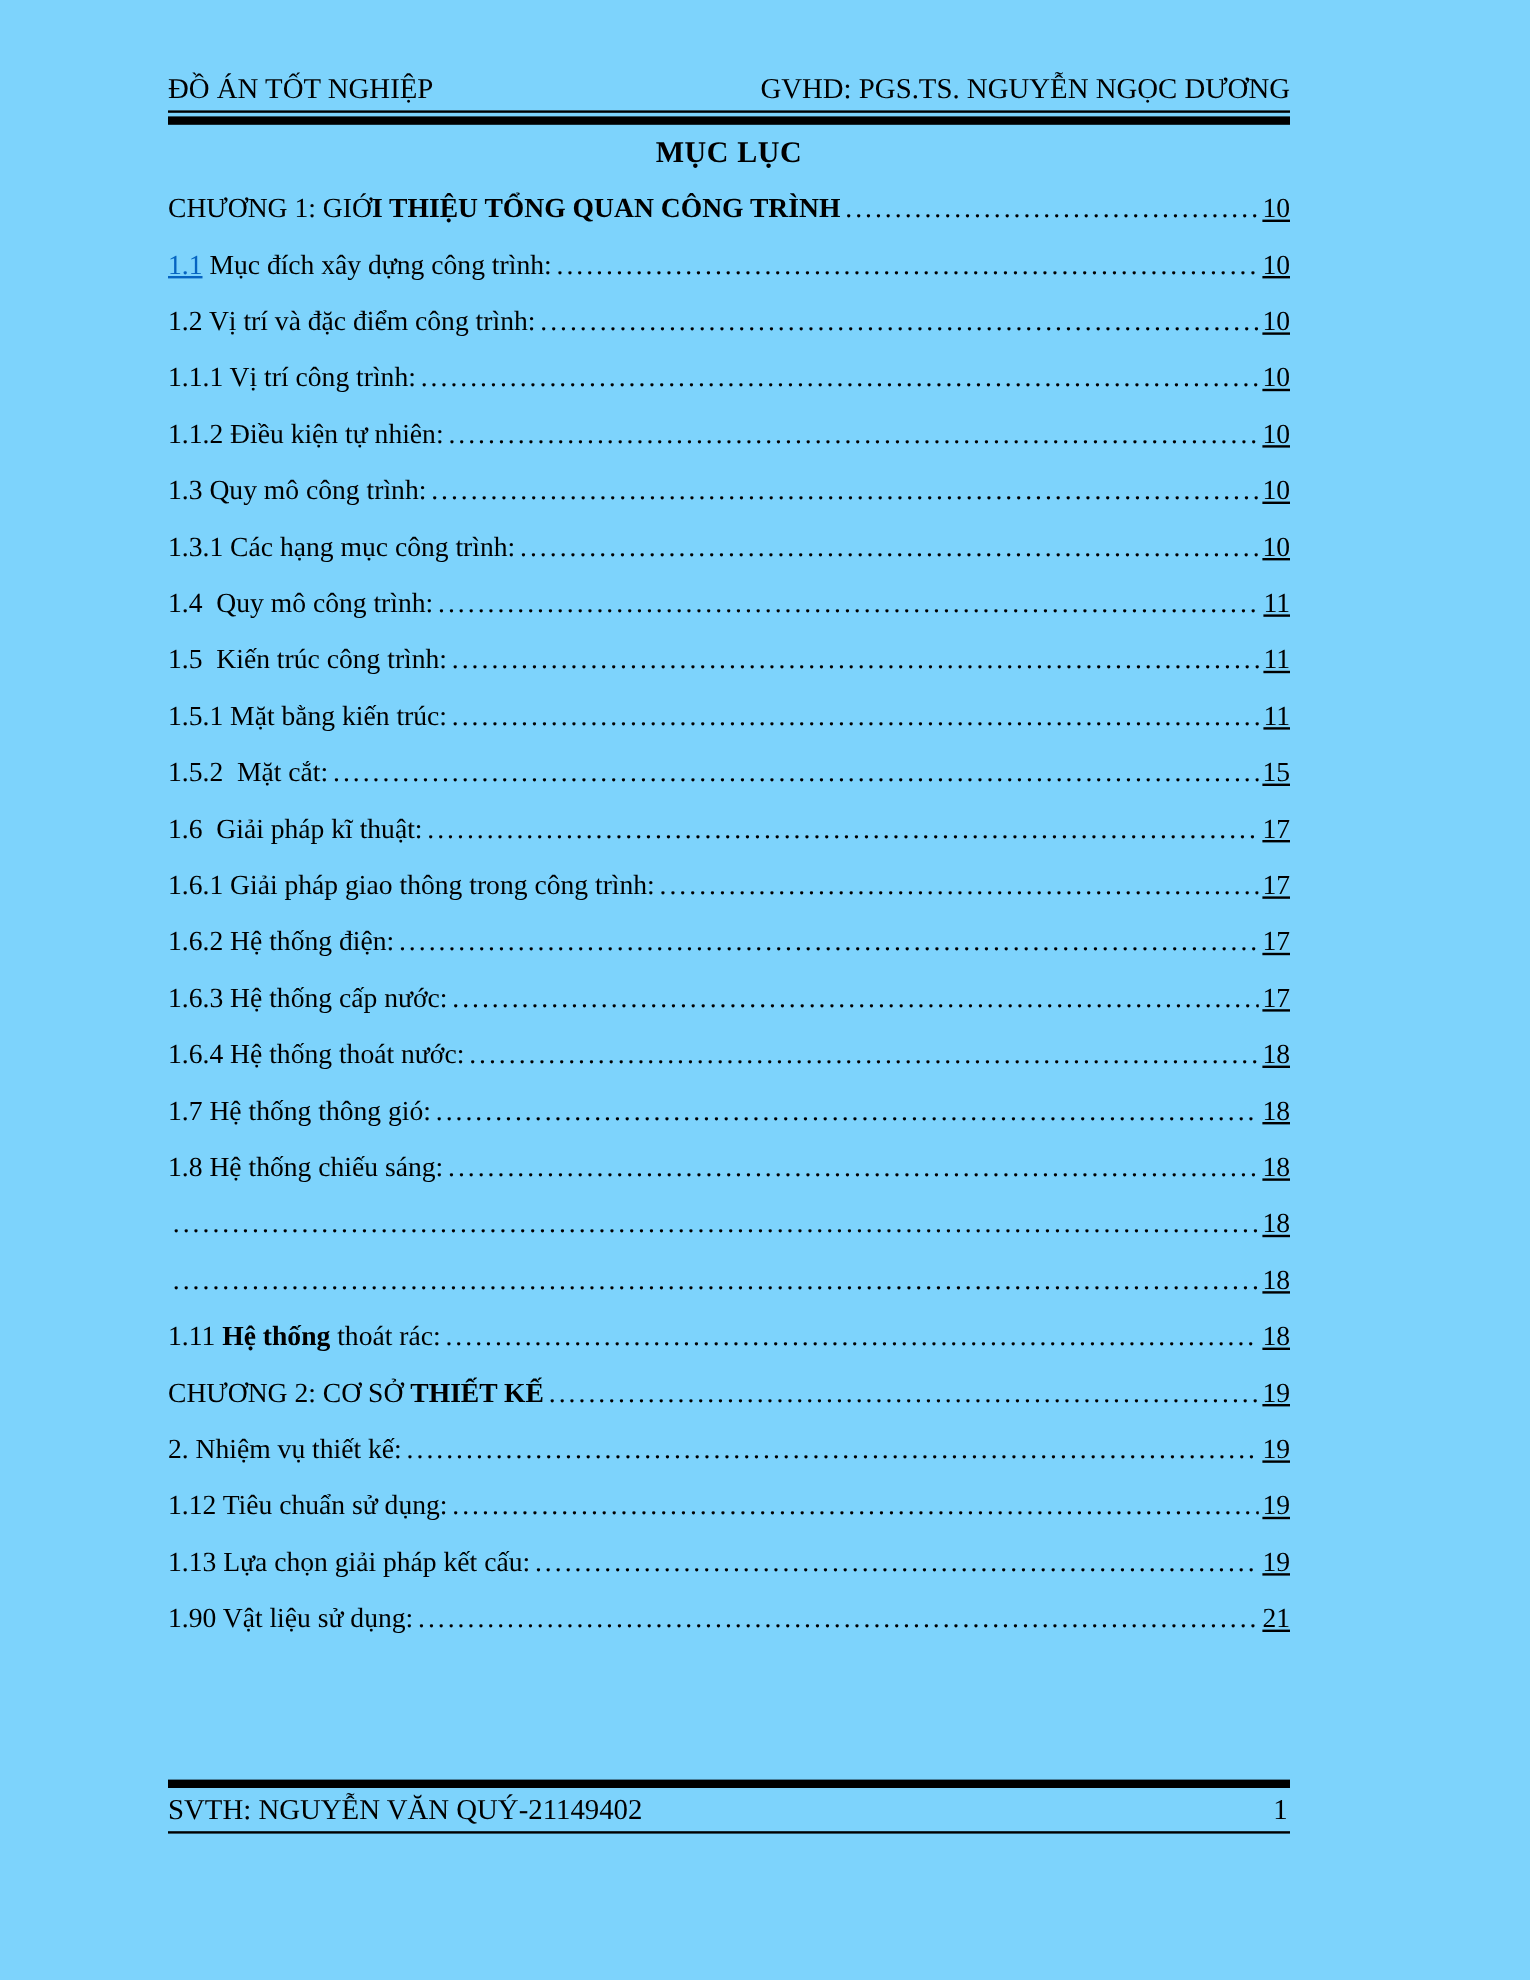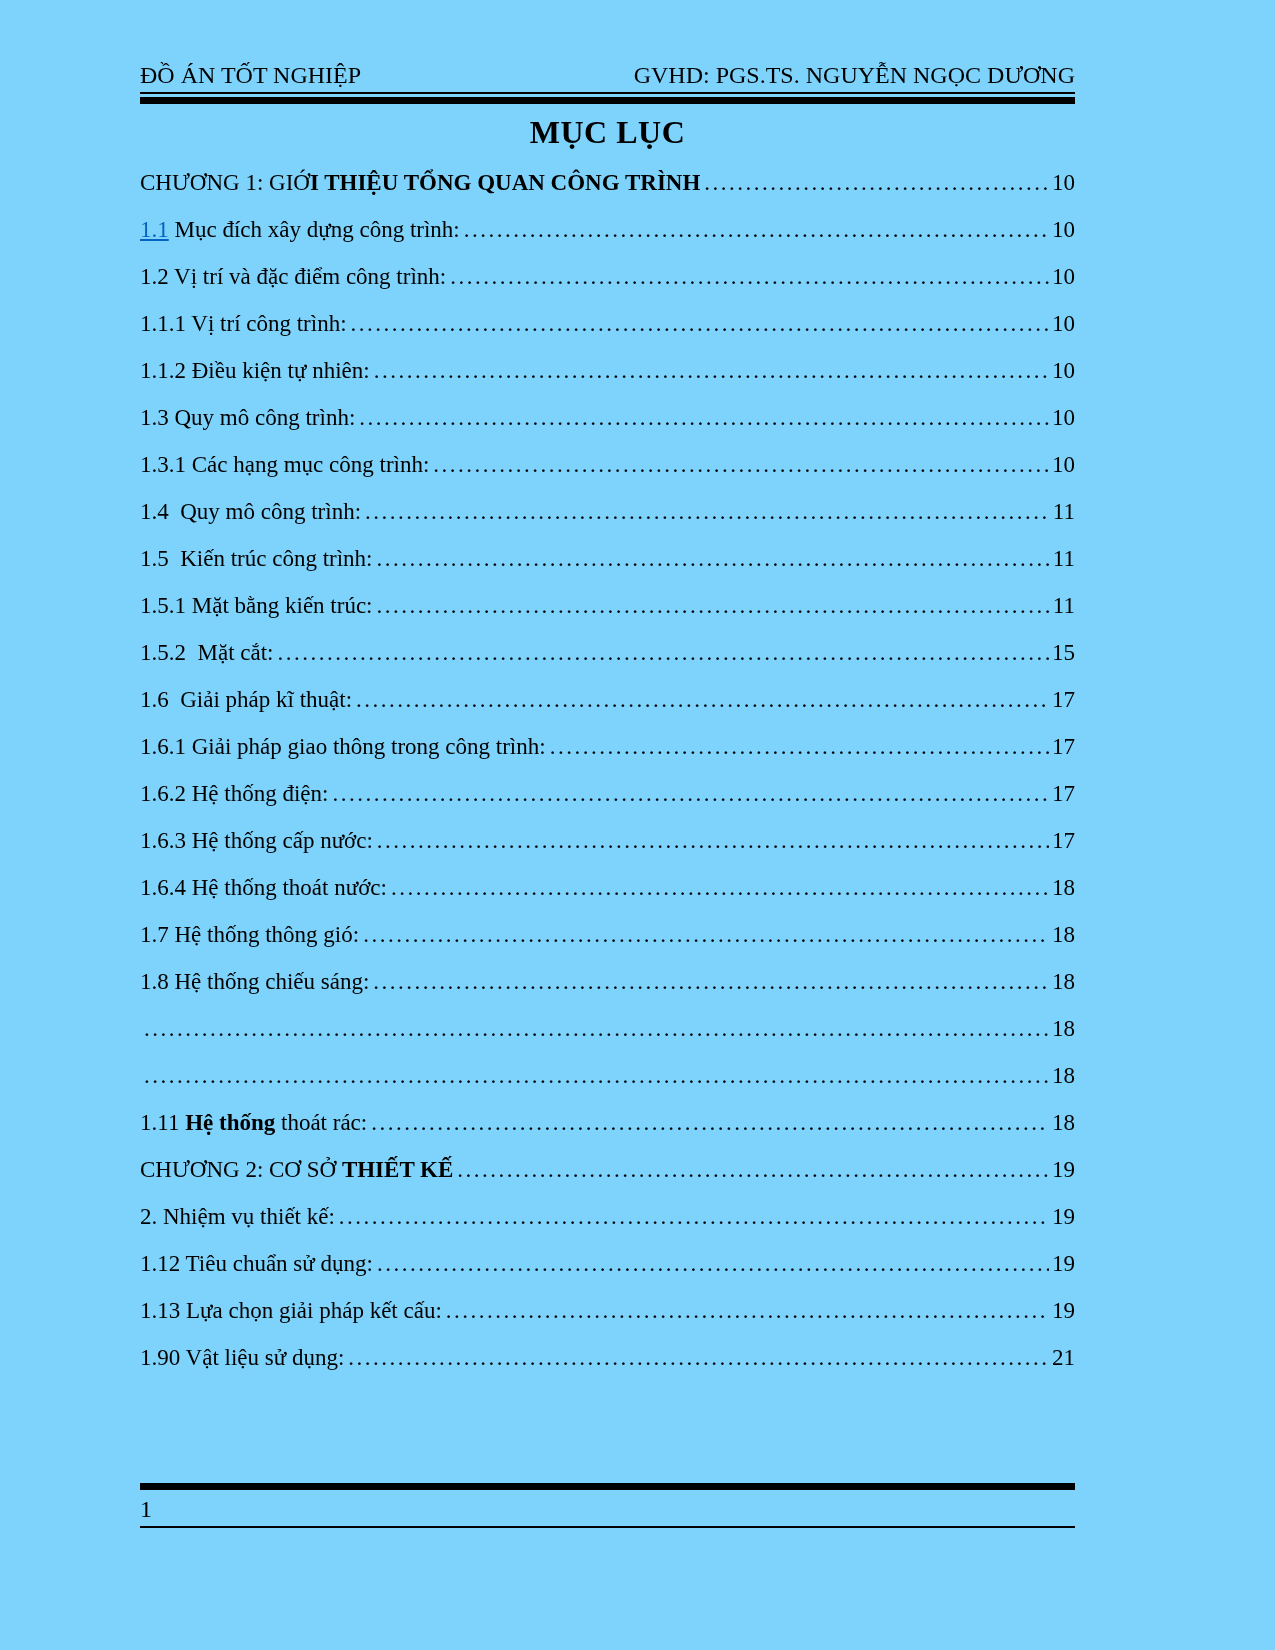--- a/index.html
+++ b/index.html
@@ -16,34 +16,34 @@
 
   .header { padding-top:62px; }
   .header-row {
     display:flex; justify-content:space-between; align-items:baseline;
     font-size:24px; padding-bottom:3px;
     border-bottom:2px solid #000;
   }
   .thick-bar { height:7px; background:#000; margin-top:3px; }
 
   .title {
-    font-size:32px; font-weight:bold; text-align:center;
+    font-size:25px; font-weight:bold; text-align:center;
     margin-top:10px; letter-spacing:0.5px;
   }
 
   .toc { margin-top:8px; font-size:23px; }
   .toc-row { display:flex; align-items:baseline; height:47px; line-height:47px; }
   .toc-label { white-space:pre; flex:0 0 auto; max-width:820px; overflow:hidden; }
   .toc-label .bold { font-weight:bold; }
   .toc-label .link { color:#0563C1; text-decoration:underline; }
   .toc-dots {
     flex:1 1 0; min-width:0; overflow:hidden; white-space:nowrap;
     letter-spacing:2.5px; margin:0 3px 0 4px;
   }
-  .toc-page { flex:0 0 auto; white-space:nowrap; }
+  .toc-page { flex:0 0 auto; white-space:nowrap;text-decoration:underline; }
 
   .footer { position:absolute; left:140px; width:935px; top:1483px; }
   .footer .thick-bar { margin-top:0; }
   .footer-row {
     display:flex; justify-content:space-between; align-items:baseline;
     font-size:24px; padding:6px 2px 3px 0;
     border-bottom:2px solid #000;
   }
 </style>
 </head>
@@ -191,16 +191,17 @@
           <span class="toc-dots">............................................................................................................................................................................................................................</span>
           <span class="toc-page">21</span>
         </div>
       </div>
 
   </div>
 
   <div class="footer">
     <div class="thick-bar"></div>
     <div class="footer-row">
+      <span>SVTH: NGUYỄN VĂN QUÝ-21149402</span>
       <span>1</span>
     </div>
   </div>
 </div>
 
 </body></html>

